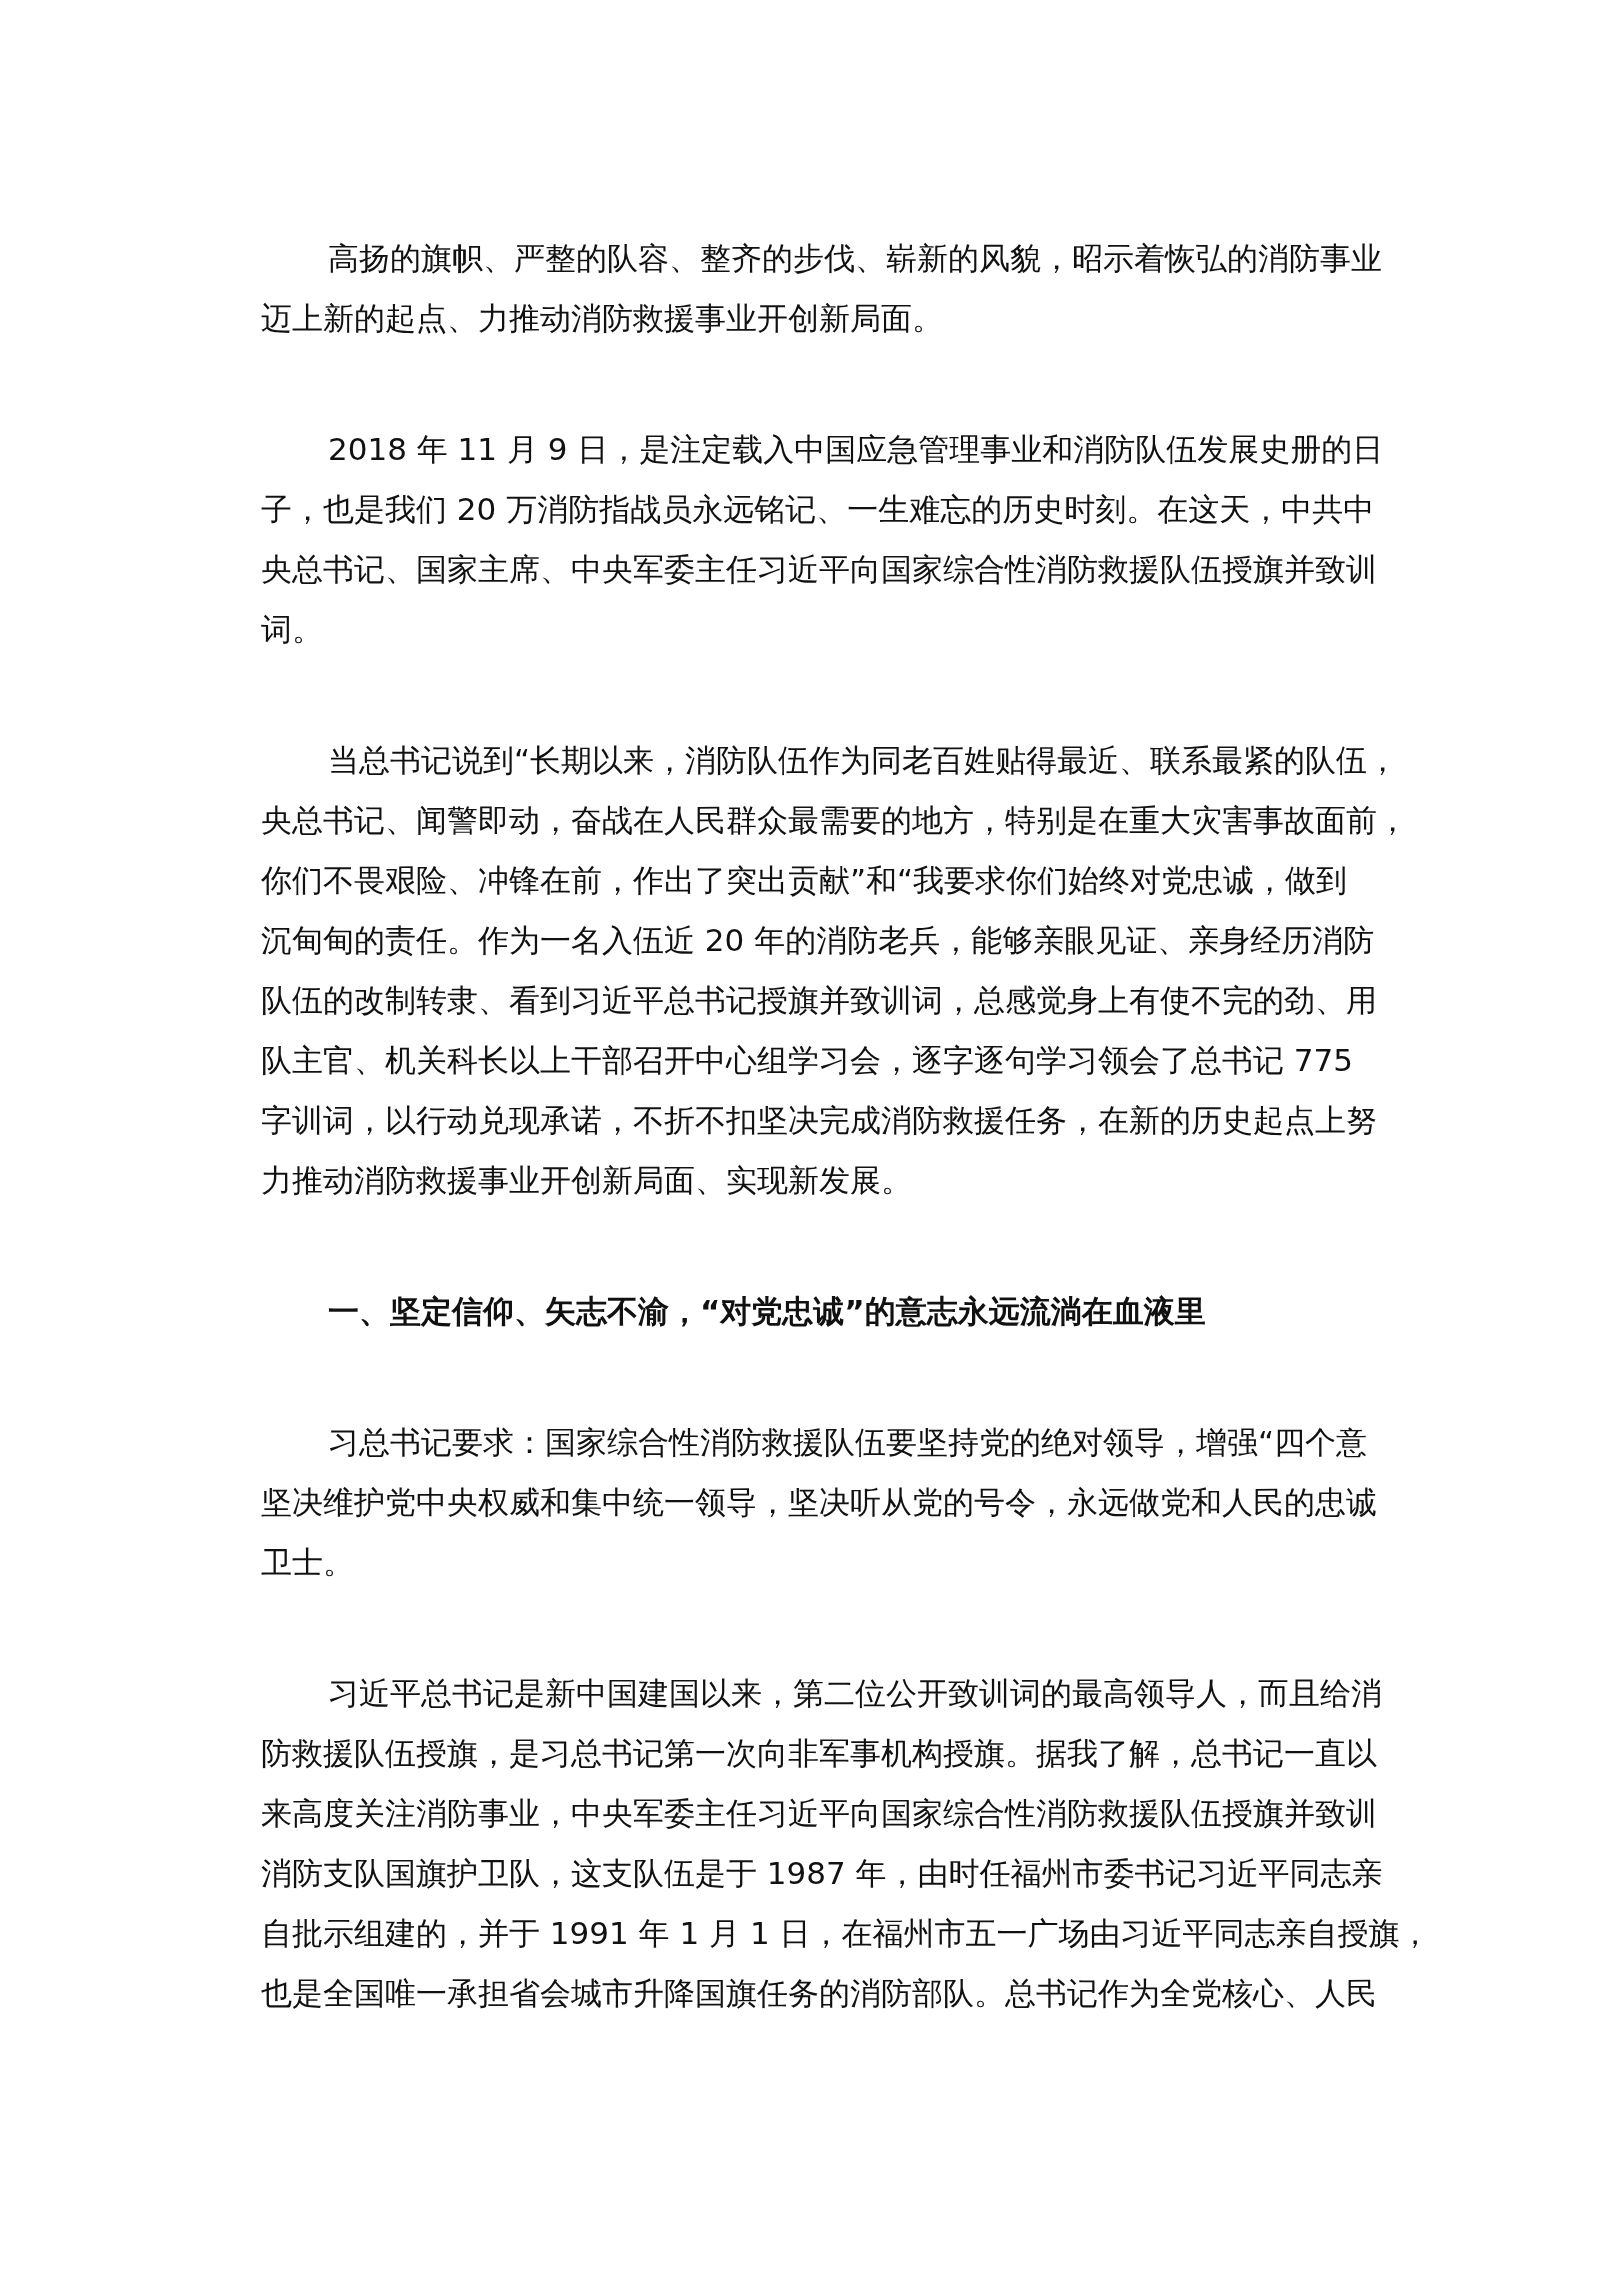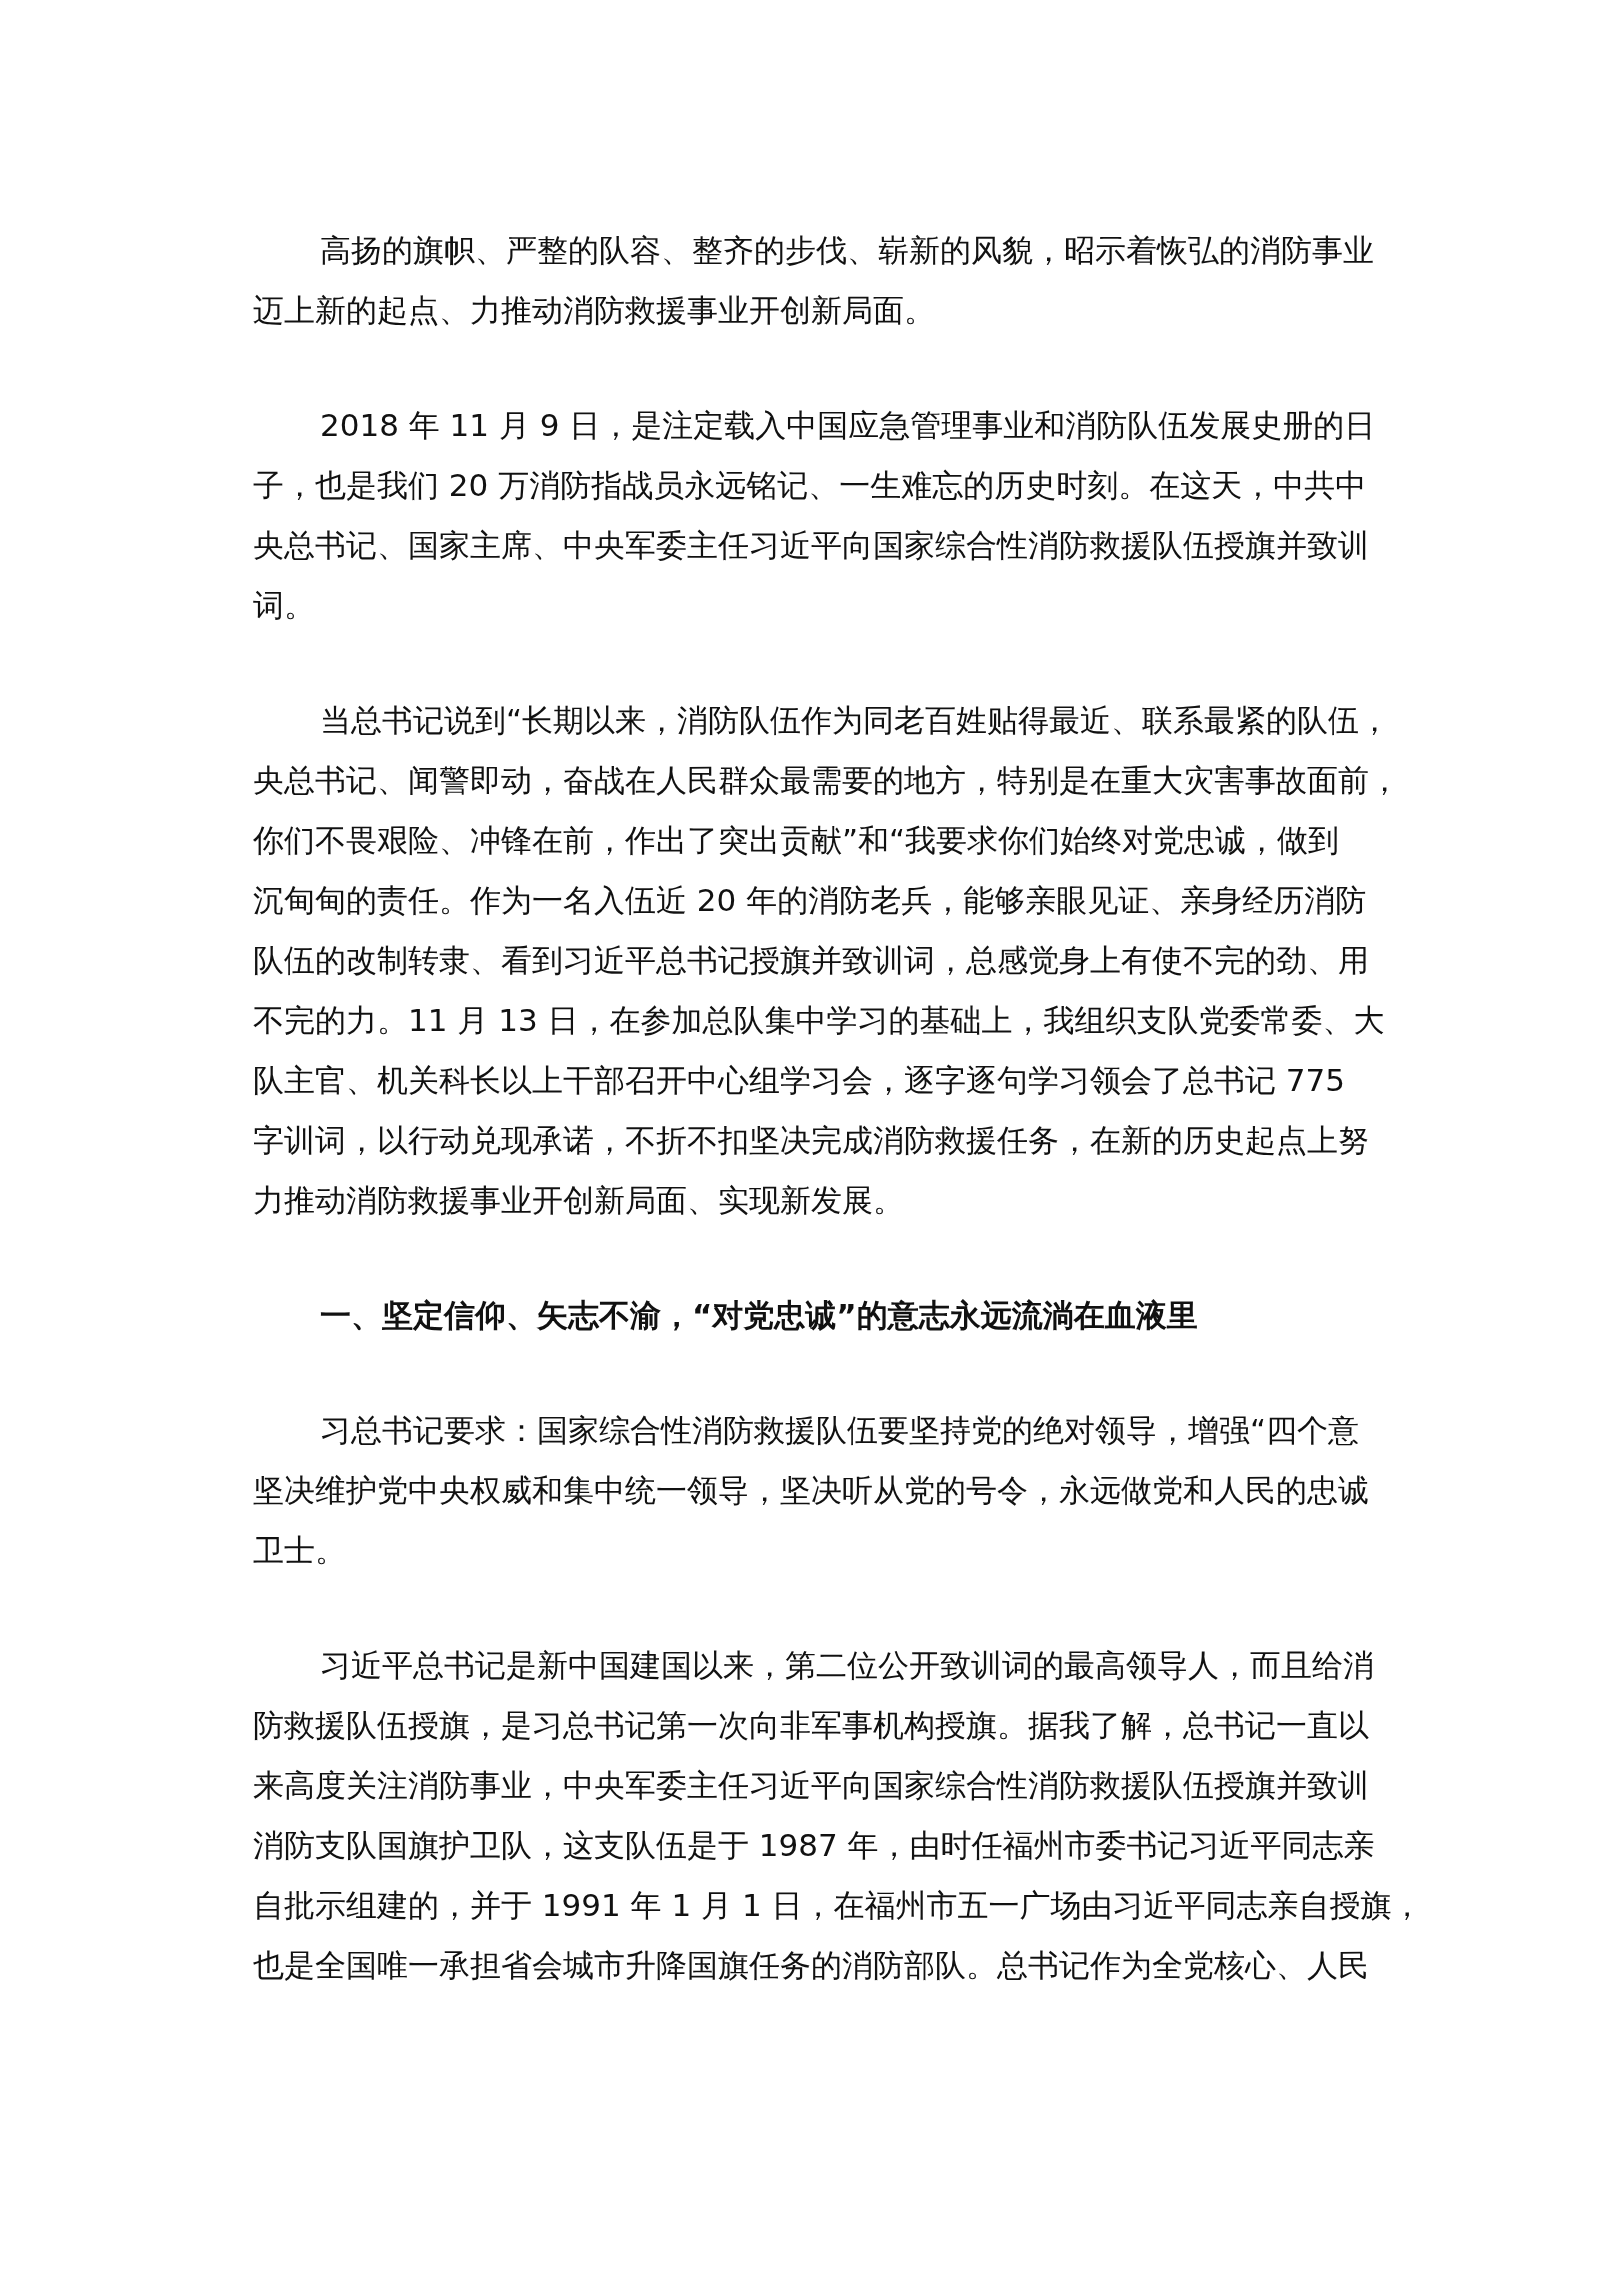--- a/index.html
+++ b/index.html
@@ -1,19 +1,19 @@
 <!DOCTYPE html>
 <html><head>
 <meta charset="utf-8">
 <style>
   html, body { margin: 0; padding: 0; background: #ffffff; }
   body { width: 1621px; height: 2293px; position: relative; overflow: hidden;
          font-family: "DejaVu Sans", "Liberation Sans", sans-serif; color: #111111; }
   .page { position: absolute; left: 245px; top: 212px; width: 1137px; }
-  .para { margin: 8px; font-size: 31px; line-height: 60px; letter-spacing: 0px; }
+  .para { margin: 16px; font-size: 31px; line-height: 60px; letter-spacing: 0px; }
   .line { display: block; white-space: nowrap; height: 60px; }
   .indent { padding-left: 67px; }
   .gap { height: 39px; }
   .heading { font-weight: bold; }
 </style>
 </head>
 <body>
 
 <div class="page">
 
@@ -30,21 +30,20 @@
     <span class="line">词。</span>
   </p>
   <div class="gap"></div>
 
   <p class="para">
     <span class="line indent">当总书记说到“长期以来，消防队伍作为同老百姓贴得最近、联系最紧的队伍，</span>
     <span class="line">央总书记、闻警即动，奋战在人民群众最需要的地方，特别是在重大灾害事故面前，</span>
     <span class="line">你们不畏艰险、冲锋在前，作出了突出贡献”和“我要求你们始终对党忠诚，做到</span>
     <span class="line">沉甸甸的责任。作为一名入伍近 20 年的消防老兵，能够亲眼见证、亲身经历消防</span>
     <span class="line">队伍的改制转隶、看到习近平总书记授旗并致训词，总感觉身上有使不完的劲、用</span>
-    <span class="line">不完的力。11 月 13 日，在参加总队集中学习的基础上，我组织支队党委常委、大</span>
     <span class="line">队主官、机关科长以上干部召开中心组学习会，逐字逐句学习领会了总书记 775</span>
     <span class="line">字训词，以行动兑现承诺，不折不扣坚决完成消防救援任务，在新的历史起点上努</span>
     <span class="line">力推动消防救援事业开创新局面、实现新发展。</span>
   </p>
   <div class="gap"></div>
 
   <p class="para heading">
     <span class="line indent">一、坚定信仰、矢志不渝，“对党忠诚”的意志永远流淌在血液里</span>
   </p>
   <div class="gap"></div>

